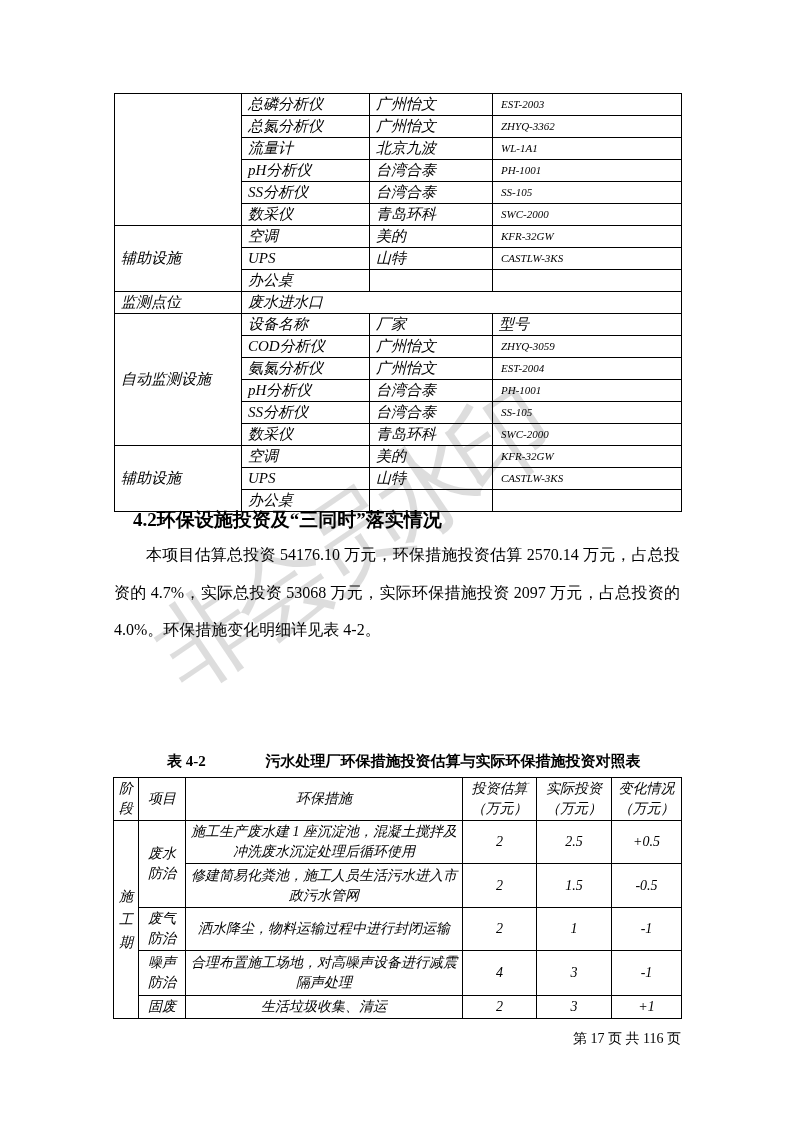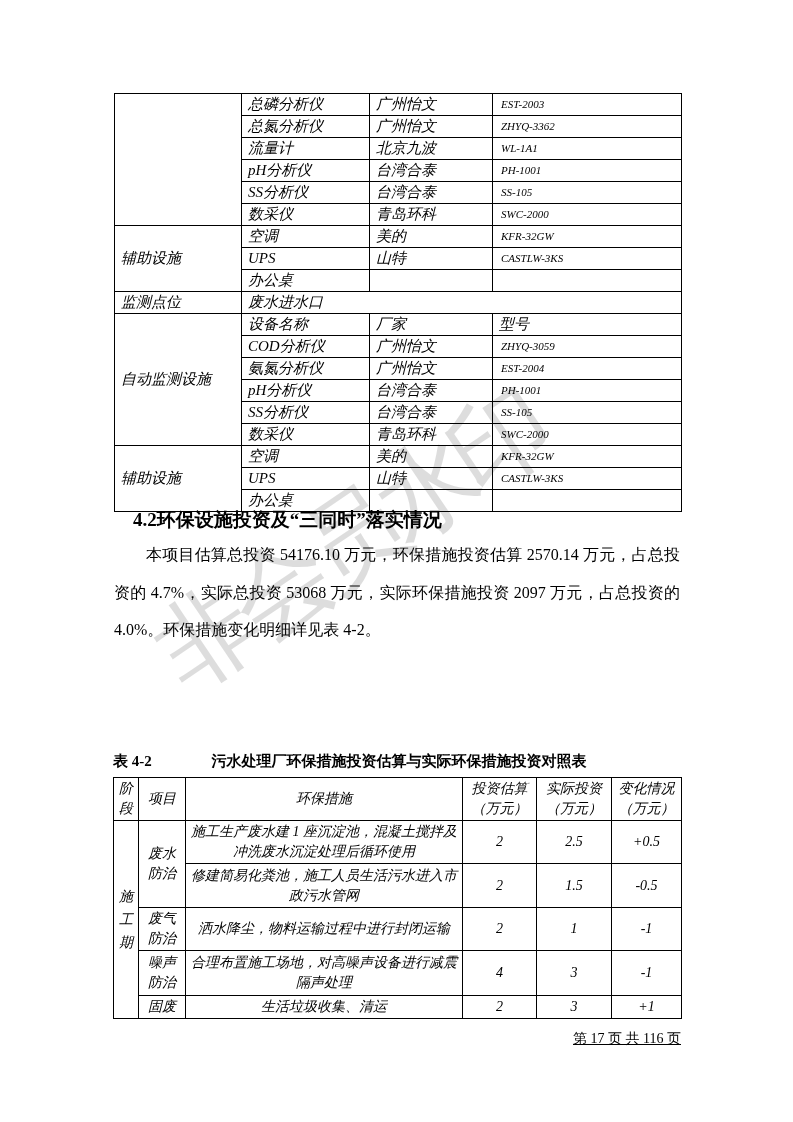--- a/index.html
+++ b/index.html
@@ -22,28 +22,28 @@
   .t1 td{height:21px;line-height:21px;padding:0 2px 0 6px;white-space:nowrap;}
   .t1 td.model{padding-left:8px;font-size:11px;}
   
   .heading{position:absolute;left:133px;top:507px;font-size:19px;font-weight:bold;margin:0;}
   .para{
     position:absolute;left:114px;top:536px;width:566px;margin:0;
     font-size:16px;line-height:37.5px;text-align:justify;text-indent:2em;
   }
   
   .caption{position:absolute;left:113px;top:752px;width:568px;font-size:15px;font-weight:bold;white-space:nowrap;}
-  .caption .lbl{}
+  .caption .lbl{margin-left:54px;}
   .caption .ttl{margin-left:56px;}
   
   .t2{position:absolute;left:113px;top:777px;width:568px;font-size:14px;text-align:center;}
   .t2 td{padding:1px 2px;line-height:20px;white-space:pre-line;}
   .t2 td.stage{line-height:23px;}
   .t2 td.measure{text-align:center;}
-  .footer{position:absolute;top:1030px;right:112px;font-size:14px;white-space:nowrap;text-decoration:underline;}
+  .footer{position:absolute;top:1030px;right:112px;font-size:14px;white-space:nowrap;}
 </style>
 </head>
 <body>
 
 <div class="page">
   <div class="watermark">非会员水印</div>
 
   <div class="content">
 
     <table class="t1">

